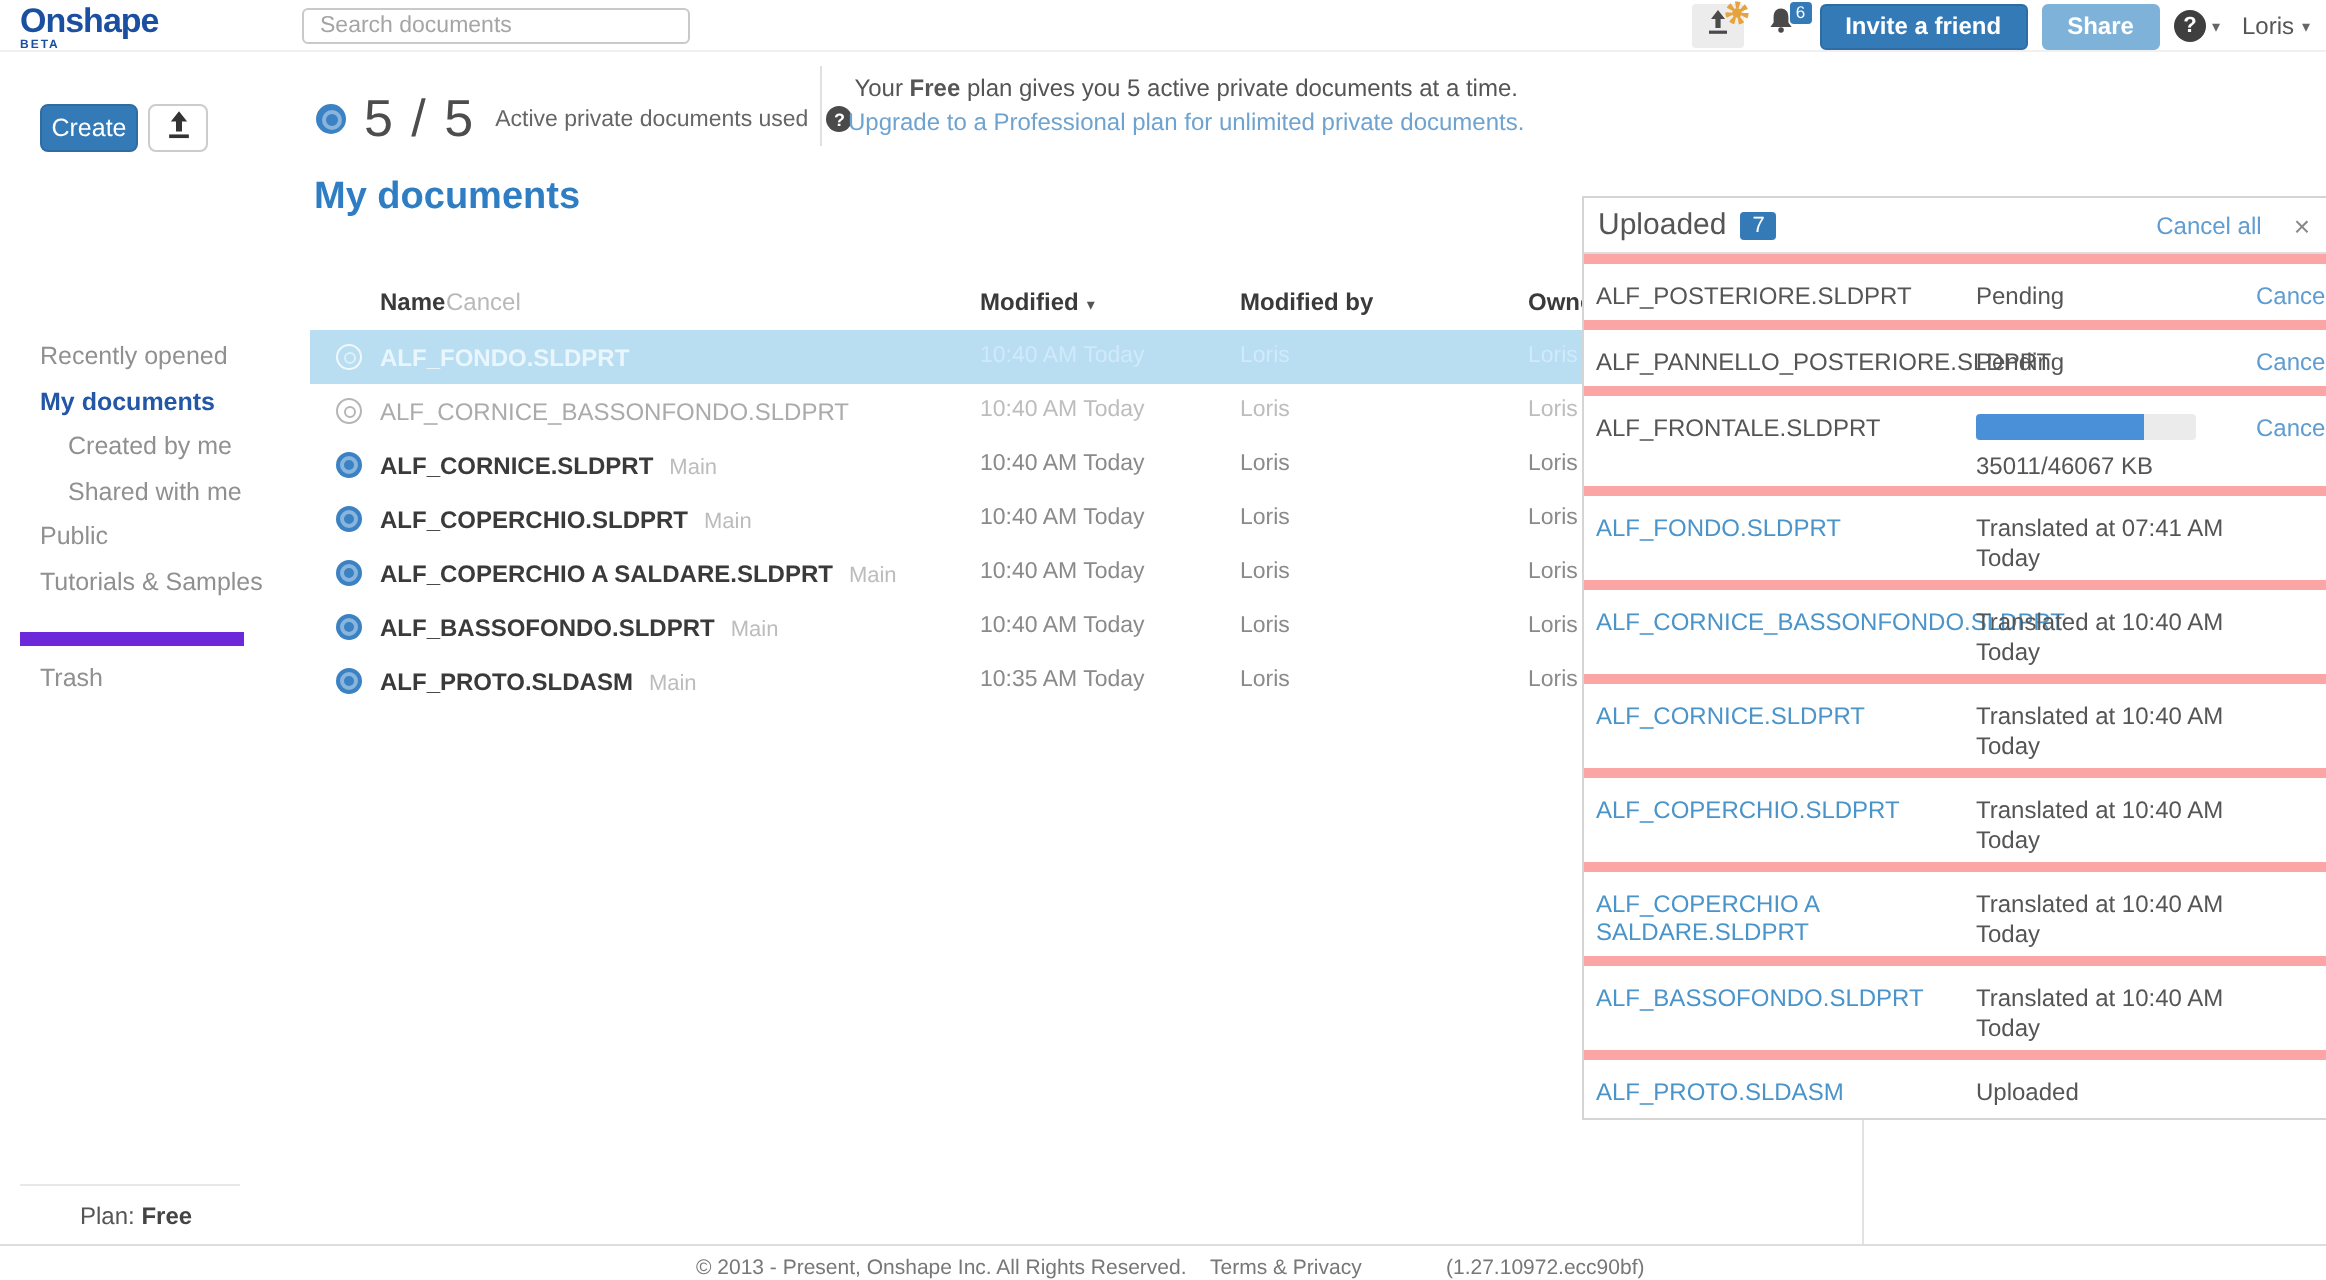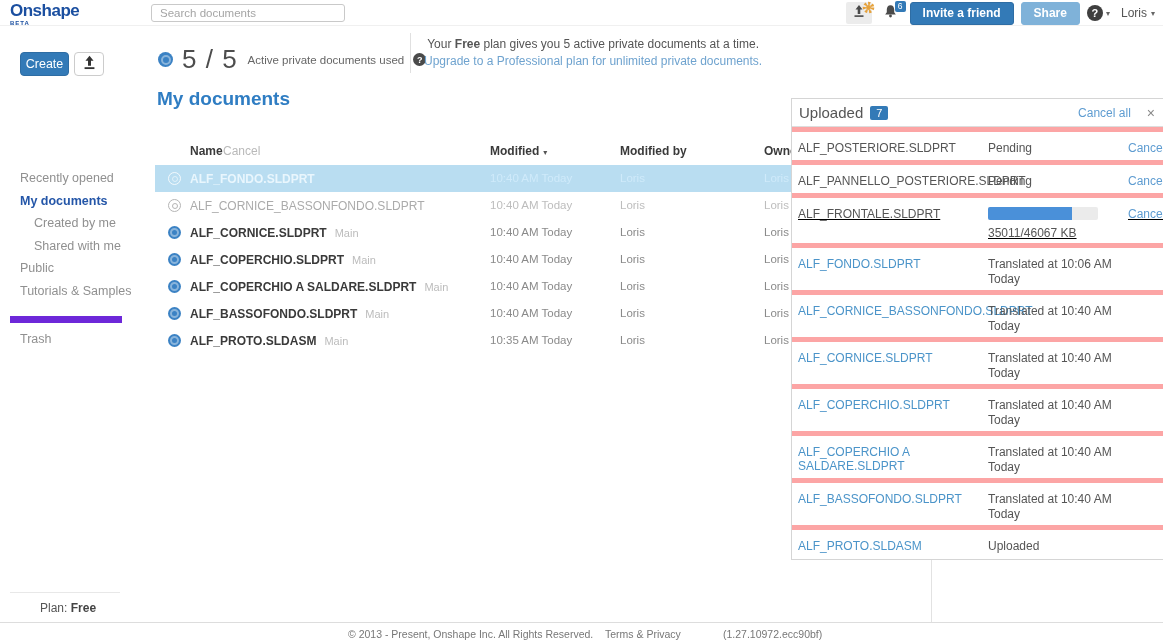--- a/index.html
+++ b/index.html
@@ -106,21 +106,21 @@
   .upl-cancel-all { font-size:12px; color:#5e9cd1; cursor:pointer; margin-right:16px; }
   .upl-close { font-size:14px; color:#888; cursor:pointer; line-height:1; }
   .upl-row { display:grid; grid-template-columns:190px 1fr auto; border-top:5px solid #fca5a5;
              padding:9px 22px 0 6px; }
   .upl-row:first-of-type { border-top:none; }
   .upl-name { font-size:12px; color:#555; }
   .upl-status { font-size:12px; color:#555; width:140px; line-height:1.25; }
   .upl-cancel { font-size:12px; color:#5e9cd1; cursor:pointer; display:none; }
   .upl-row.pending { height:33px; }
   .upl-row.pending .upl-cancel, .upl-row.progress .upl-cancel { display:block; }
-  .upl-row.progress { height:50px;text-decoration:underline; }
+  .upl-row.progress { height:50px; }
   .upl-progress { display:none; width:110px; height:13px; background:#ebebeb; border-radius:2px;
                   overflow:hidden; margin-bottom:6px; }
   .upl-row.progress .upl-progress { display:block; }
   .bar-fill { height:100%; background:#4a90d9; }
   .upl-row.translated { height:47px; }
   .upl-row.uploaded { height:35px; }
   .upl-row.translated .upl-name, .upl-row.uploaded .upl-name { color:#4b94c9; cursor:pointer; }
 
   .table-right-border { position:absolute; left:931px; top:517px; width:1px; height:105px; background:#e2e2e2; }
 
@@ -323,21 +323,21 @@
             <span class="bar-fill" style="display: block; width: 76%;"></span>
           </span>
           <span class="upl-status-text">35011/46067 KB</span>
         </span>
         <span class="upl-cancel">Cancel</span>
       </div>
       <div class="upl-row translated">
         <span class="upl-name">ALF_FONDO.SLDPRT</span>
         <span class="upl-status">
           
-          <span class="upl-status-text">Translated at 10:06 AM Today</span>
+          <span class="upl-status-text">Translated at 07:41 AM Today</span>
         </span>
 
       </div>
       <div class="upl-row translated">
         <span class="upl-name">ALF_CORNICE_BASSONFONDO.SLDPRT</span>
         <span class="upl-status">
           
           <span class="upl-status-text">Translated at 10:40 AM Today</span>
         </span>
 

